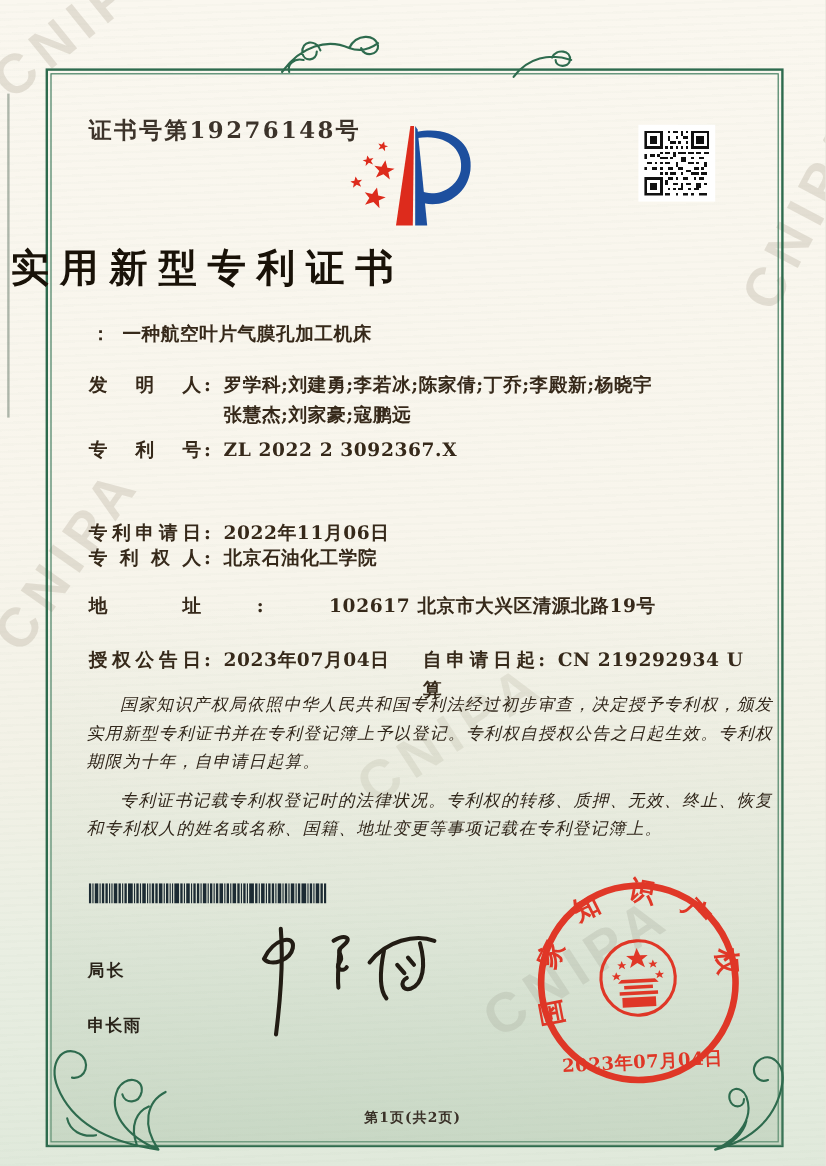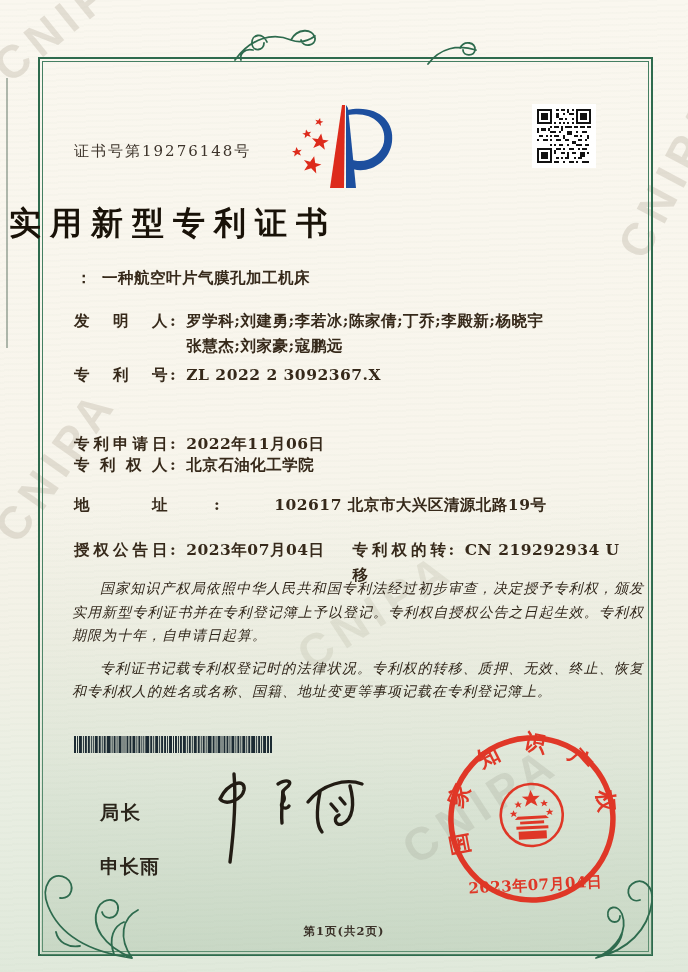--- a/index.html
+++ b/index.html
@@ -21,41 +21,41 @@
   .frame{position:absolute;left:38px;top:57px;width:615px;height:899px;
          border:2.5px solid #2e6b4e;box-sizing:border-box;}
   .frame::after{content:"";position:absolute;inset:2px;border:1px solid #457f62;}
   .tint{position:absolute;left:41px;right:36px;top:500px;bottom:17px;pointer-events:none;
         background:linear-gradient(180deg,rgba(168,192,166,0) 0%,rgba(168,192,166,.16) 55%,rgba(148,178,148,.32) 100%);}
   .vine{position:absolute;stroke:#2e6b4e;fill:none;stroke-width:1.8;stroke-linecap:round;}
   .v1{left:233px;top:28px;}
   .v2{left:424px;top:40px;}
   .vbl{left:20px;top:850px;}
   .vbr{left:590px;top:868px;}
-  .cert-no{position:absolute;left:74px;top:96px;font-size:15px;font-weight:normal;
-           letter-spacing:2px;color:#3c332a;margin-top:46px;}
+  .cert-no{position:absolute;left:74px;top:96px;font-size:19px;font-weight:bold;
+           letter-spacing:2px;color:#3c332a;}
   .logo{position:absolute;left:292px;top:102px;}
   .qr{position:absolute;left:532px;top:104px;background:#fff;padding:5px;line-height:0;}
   .title{position:absolute;left:0;right:0;top:202px;text-align:left;font-size:32px;
          font-weight:bold;letter-spacing:9px;text-indent:9px;color:#191208;}
   .row{position:absolute;left:74px;right:40px;display:flex;align-items:flex-start;
        font-size:15.5px;font-weight:bold;color:#36291a;letter-spacing:.5px;line-height:25px;}
   .f-label{display:inline-block;width:94px;flex:none;text-align:justify;text-align-last:justify;}
   .f-colon{flex:none;margin:0 10px 0 2px;}
   .f-value{white-space:pre-line;}
   .r-name{top:265px;} .r-inv{top:308px;} .r-pat{top:362px;} .r-fil{top:403px;margin-top:28px;}
   .r-own{top:452px;} .r-addr{top:492px;gap:44px;} .r-grant{top:537px;}
   .pair{display:flex;} .pair2{margin-left:28px;}
   .legal{position:absolute;left:72px;right:44px;top:577px;font-size:14px;line-height:23.5px;
          font-style:italic;letter-spacing:1px;text-align:justify;color:#30261a;}
   .legal p{margin:0;text-indent:2em;}
   .legal p + p{margin-top:9px;}
   .barcode{position:absolute;left:74px;top:736px;line-height:0;}
-  .signer{position:absolute;left:100px;top:800px;font-family:"Liberation Sans",sans-serif;
-          font-weight:bold;font-size:19px;color:#2a241a;}
+  .signer{position:absolute;left:73px;top:800px;font-family:"Liberation Sans",sans-serif;
+          font-weight:bold;font-size:14px;color:#2a241a;}
   .signer .nm{margin-top:28px;letter-spacing:1px;}
   .signer .pos{letter-spacing:2px;}
   .sig{position:absolute;left:190px;top:768px;}
   .seal{position:absolute;left:441px;top:729px;transform:rotate(-3deg);}
   .footer{position:absolute;left:0;right:0;top:924px;text-align:center;font-size:11.5px;
           font-weight:bold;letter-spacing:1px;color:#3a3128;}
 </style>
 </head>
 <body>
 
@@ -146,21 +146,21 @@
     <span class="f-colon">:</span>
     <span class="f-value">102617 北京市大兴区清源北路19号</span>
   </div>
   <div class="row r-grant">
     <span class="pair">
       <span class="f-label">授权公告日</span>
       <span class="f-colon">:</span>
       <span class="f-value">2023年07月04日</span>
     </span>
     <span class="pair pair2">
-      <span class="f-label">专利权的转移</span>
+      <span class="f-label">自申请日起算</span>
       <span class="f-colon">:</span>
       <span class="f-value">CN 219292934 U</span>
     </span>
   </div>
 
   <div class="legal">
     <p>国家知识产权局依照中华人民共和国专利法经过初步审查，决定授予专利权，颁发实用新型专利证书并在专利登记簿上予以登记。专利权自授权公告之日起生效。专利权期限为十年，自申请日起算。</p>
     <p>专利证书记载专利权登记时的法律状况。专利权的转移、质押、无效、终止、恢复和专利权人的姓名或名称、国籍、地址变更等事项记载在专利登记簿上。</p>
   </div>
 

